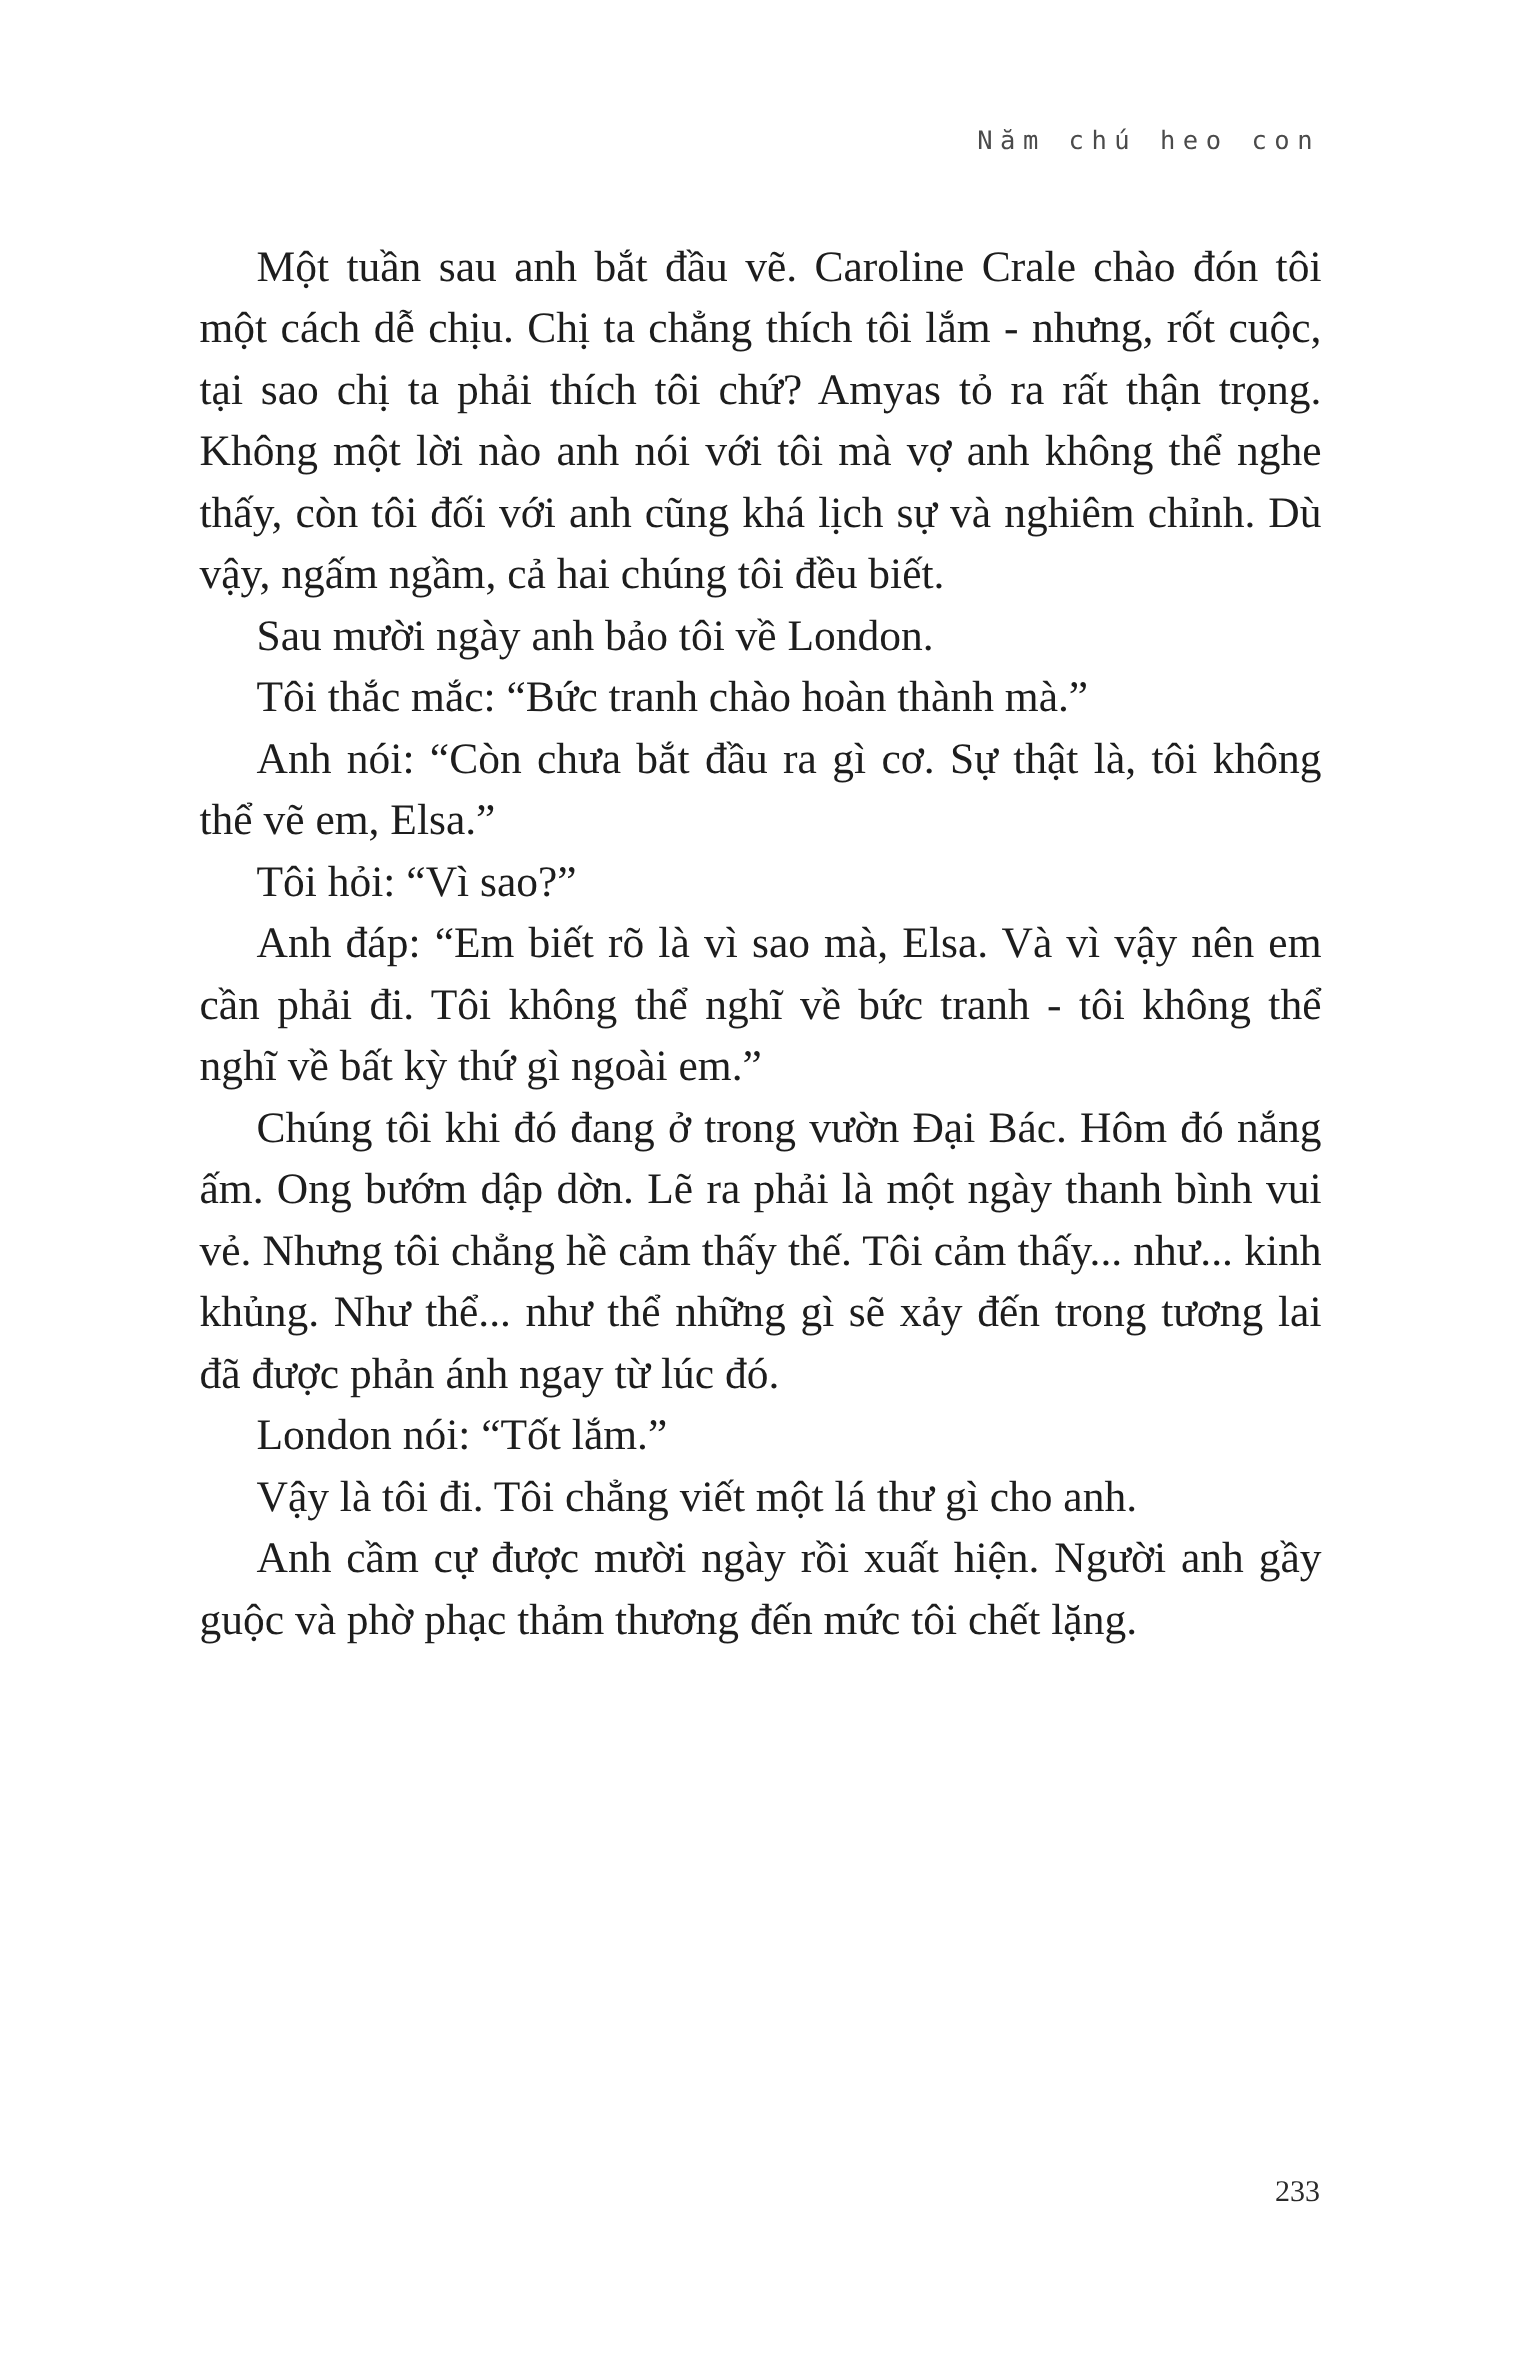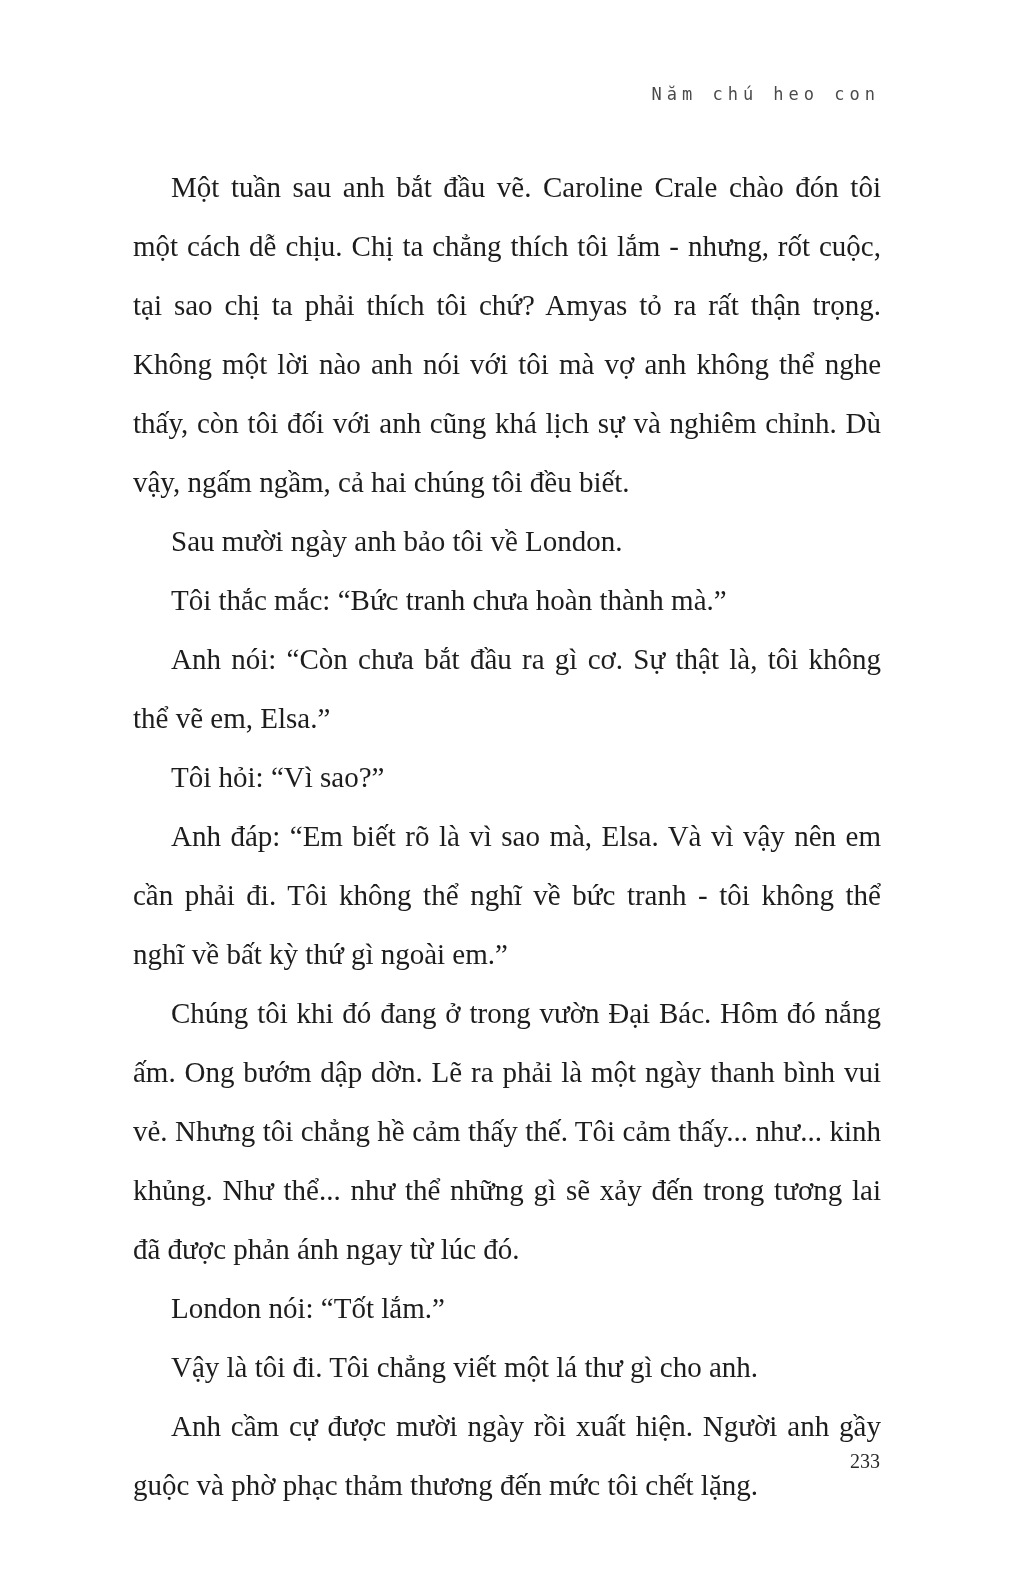--- a/index.html
+++ b/index.html
@@ -27,21 +27,21 @@
     white-space: nowrap;
     text-align: right;
   }
   .text-body {
     position: absolute;
     left: 133px;
     top: 158px;
     width: 748px;
     font-family: "Liberation Serif", "DejaVu Serif", serif;
     font-size: 29px;
-    line-height: 59px;
+    line-height: 41px;
     color: #1d1d1d;
     text-align: justify;
     text-justify: inter-word;
   }
   .text-body p {
     margin: 0;
     padding: 0;
     text-indent: 38px;
   }
   .page-number {
@@ -56,21 +56,21 @@
 </head>
 <body>
 
 <div class="book-page">
 
   <div class="running-header">Năm chú heo con</div>
 
   <div class="text-body">
     <p>Một tuần sau anh bắt đầu vẽ. Caroline Crale chào đón tôi một cách dễ chịu. Chị ta chẳng thích tôi lắm - nhưng, rốt cuộc, tại sao chị ta phải thích tôi chứ? Amyas tỏ ra rất thận trọng. Không một lời nào anh nói với tôi mà vợ anh không thể nghe thấy, còn tôi đối với anh cũng khá lịch sự và nghiêm chỉnh. Dù vậy, ngấm ngầm, cả hai chúng tôi đều biết.</p>
     <p>Sau mười ngày anh bảo tôi về London.</p>
-    <p>Tôi thắc mắc: “Bức tranh chưa hoàn thành mà.”</p>
+    <p>Tôi thắc mắc: “Bức tranh chào hoàn thành mà.”</p>
     <p>Anh nói: “Còn chưa bắt đầu ra gì cơ. Sự thật là, tôi không thể vẽ em, Elsa.”</p>
     <p>Tôi hỏi: “Vì sao?”</p>
     <p>Anh đáp: “Em biết rõ là vì sao mà, Elsa. Và vì vậy nên em cần phải đi. Tôi không thể nghĩ về bức tranh - tôi không thể nghĩ về bất kỳ thứ gì ngoài em.”</p>
     <p>Chúng tôi khi đó đang ở trong vườn Đại Bác. Hôm đó nắng ấm. Ong bướm dập dờn. Lẽ ra phải là một ngày thanh bình vui vẻ. Nhưng tôi chẳng hề cảm thấy thế. Tôi cảm thấy... như... kinh khủng. Như thể... như thể những gì sẽ xảy đến trong tương lai đã được phản ánh ngay từ lúc đó.</p>
     <p>London nói: “Tốt lắm.”</p>
     <p>Vậy là tôi đi. Tôi chẳng viết một lá thư gì cho anh.</p>
     <p>Anh cầm cự được mười ngày rồi xuất hiện. Người anh gầy guộc và phờ phạc thảm thương đến mức tôi chết lặng.</p>
   </div>
 
   <div class="page-number">233</div>

